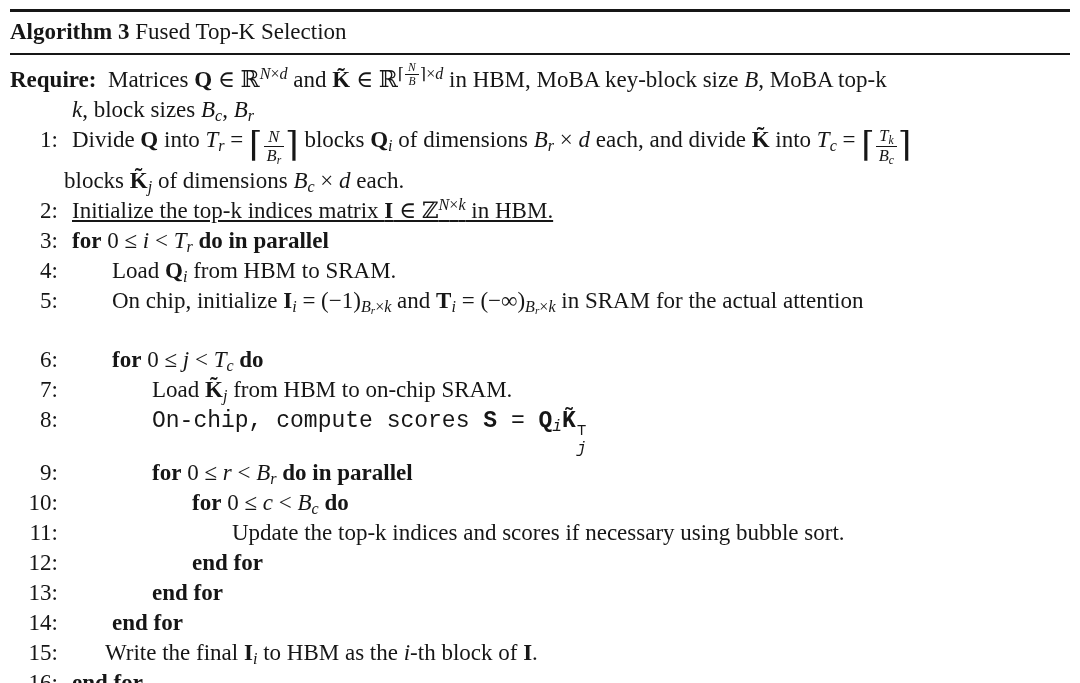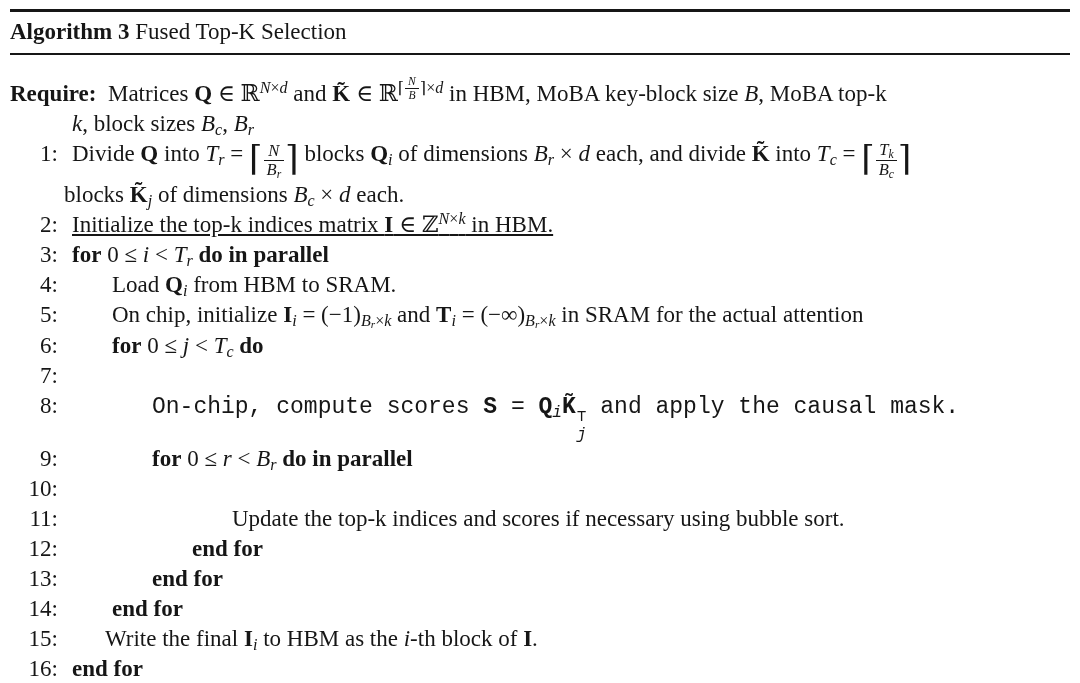--- a/index.html
+++ b/index.html
@@ -7,21 +7,21 @@
     width:1080px;height:683px;background:#ffffff;color:#161616;
     box-sizing:border-box;padding:0 10px;overflow:hidden;
     font-family:"Liberation Serif","DejaVu Serif",serif;
     font-size:23px;
   }
   .rule{background:#161616;}
   .rule.top{height:3px;margin-top:9px;}
   .rule.mid{height:2px;}
   .header{padding:5px 0 6px 0;line-height:30px;white-space:nowrap;}
   .row{display:flex;align-items:baseline;line-height:30px;white-space:nowrap;}
-  .row.first{margin-top:20px;}
+  .row.first{margin-top:6px;}
   .num{flex:0 0 48px;text-align:right;}
   .rbody{flex:1 1 auto;min-width:0;}
   .st-b{font-weight:700;}
   .st-i{font-style:italic;}
   .st-r{font-style:normal;}
   .st-big{font-size:150%;line-height:1;vertical-align:-0.26em;
           font-family:"DejaVu Serif","Liberation Serif",serif;}
   sub.msub{font-size:70%;line-height:1;vertical-align:-0.22em;}
   sup.msup{font-size:70%;line-height:1;vertical-align:0.5em;}
   .frac{display:inline-block;text-align:center;vertical-align:-0.85em;
@@ -67,38 +67,40 @@
       <div class="row">
         <span class="num">4:</span>
         <div class="rbody" style="margin-left: 54px;"><span class="st-r">Load </span><span class="st-b">Q</span><sub class="msub"><span class="st-i">i</span></sub><span class="st-r"> from HBM to SRAM.</span></div>
       </div>
       <div class="row">
         <span class="num">5:</span>
         <div class="rbody" style="margin-left: 54px;"><span class="st-r">On chip, initialize </span><span class="st-b">I</span><sub class="msub"><span class="st-i">i</span></sub><span class="st-r"> = (−1)</span><sub class="msub"><span class="st-i">B</span><sub class="msub"><span class="st-i">r</span></sub><span class="st-r">×</span><span class="st-i">k</span></sub><span class="st-r"> and </span><span class="st-b">T</span><sub class="msub"><span class="st-i">i</span></sub><span class="st-r"> = (−∞)</span><sub class="msub"><span class="st-i">B</span><sub class="msub"><span class="st-i">r</span></sub><span class="st-r">×</span><span class="st-i">k</span></sub><span class="st-r"> in SRAM for the actual attention</span></div>
       </div>
       <div class="row">
         <span class="num">6:</span>
-        <div class="rbody" style="margin-left: 54px;"><span class="st-b">for</span><span class="st-r"> 0 ≤ </span><span class="st-i">j</span><span class="st-r"> &lt; </span><span class="st-i">T</span><sub class="msub"><span class="st-i">c</span></sub><span class="st-r"> </span><span class="st-b">do</span></div>
+        <div class="rbody" style="margin-left: 54px; margin-top: 28px;"><span class="st-b">for</span><span class="st-r"> 0 ≤ </span><span class="st-i">j</span><span class="st-r"> &lt; </span><span class="st-i">T</span><sub class="msub"><span class="st-i">c</span></sub><span class="st-r"> </span><span class="st-b">do</span></div>
       </div>
       <div class="row">
         <span class="num">7:</span>
+        <div class="rbody" style="margin-left: 94px;"><span class="st-r">Load </span><span class="st-b">K̃</span><sub class="msub"><span class="st-i">j</span></sub><span class="st-r"> from HBM to on-chip SRAM.</span></div>
       </div>
       <div class="row">
         <span class="num">8:</span>
         <div class="rbody" style="margin-left: 94px; font-family: Liberation Mono, monospace;"><span class="st-r">On-chip, compute scores </span><span class="st-b">S</span><span class="st-r"> = </span><span class="st-b">Q</span><sub class="msub"><span class="st-i">i</span></sub><span class="st-b">K̃</span><span class="ss">
             <span class="ssu"><span class="st-r">⊤</span></span>
             <span class="ssd"><span class="st-i">j</span></span>
-          </span><span class="st-r"> and apply the causal mask.</span></div>
+          </span></div>
       </div>
       <div class="row">
         <span class="num">9:</span>
         <div class="rbody" style="margin-left: 94px;"><span class="st-b">for</span><span class="st-r"> 0 ≤ </span><span class="st-i">r</span><span class="st-r"> &lt; </span><span class="st-i">B</span><sub class="msub"><span class="st-i">r</span></sub><span class="st-r"> </span><span class="st-b">do in parallel</span></div>
       </div>
       <div class="row">
         <span class="num">10:</span>
+        <div class="rbody" style="margin-left: 134px;"><span class="st-b">for</span><span class="st-r"> 0 ≤ </span><span class="st-i">c</span><span class="st-r"> &lt; </span><span class="st-i">B</span><sub class="msub"><span class="st-i">c</span></sub><span class="st-r"> </span><span class="st-b">do</span></div>
       </div>
       <div class="row">
         <span class="num">11:</span>
         <div class="rbody" style="margin-left: 174px; font-family: Liberation Serif, serif;"><span class="st-r">Update the top-k indices and scores if necessary using bubble sort.</span></div>
       </div>
       <div class="row">
         <span class="num">12:</span>
         <div class="rbody" style="margin-left: 134px;"><span class="st-b">end for</span></div>
       </div>
       <div class="row">

